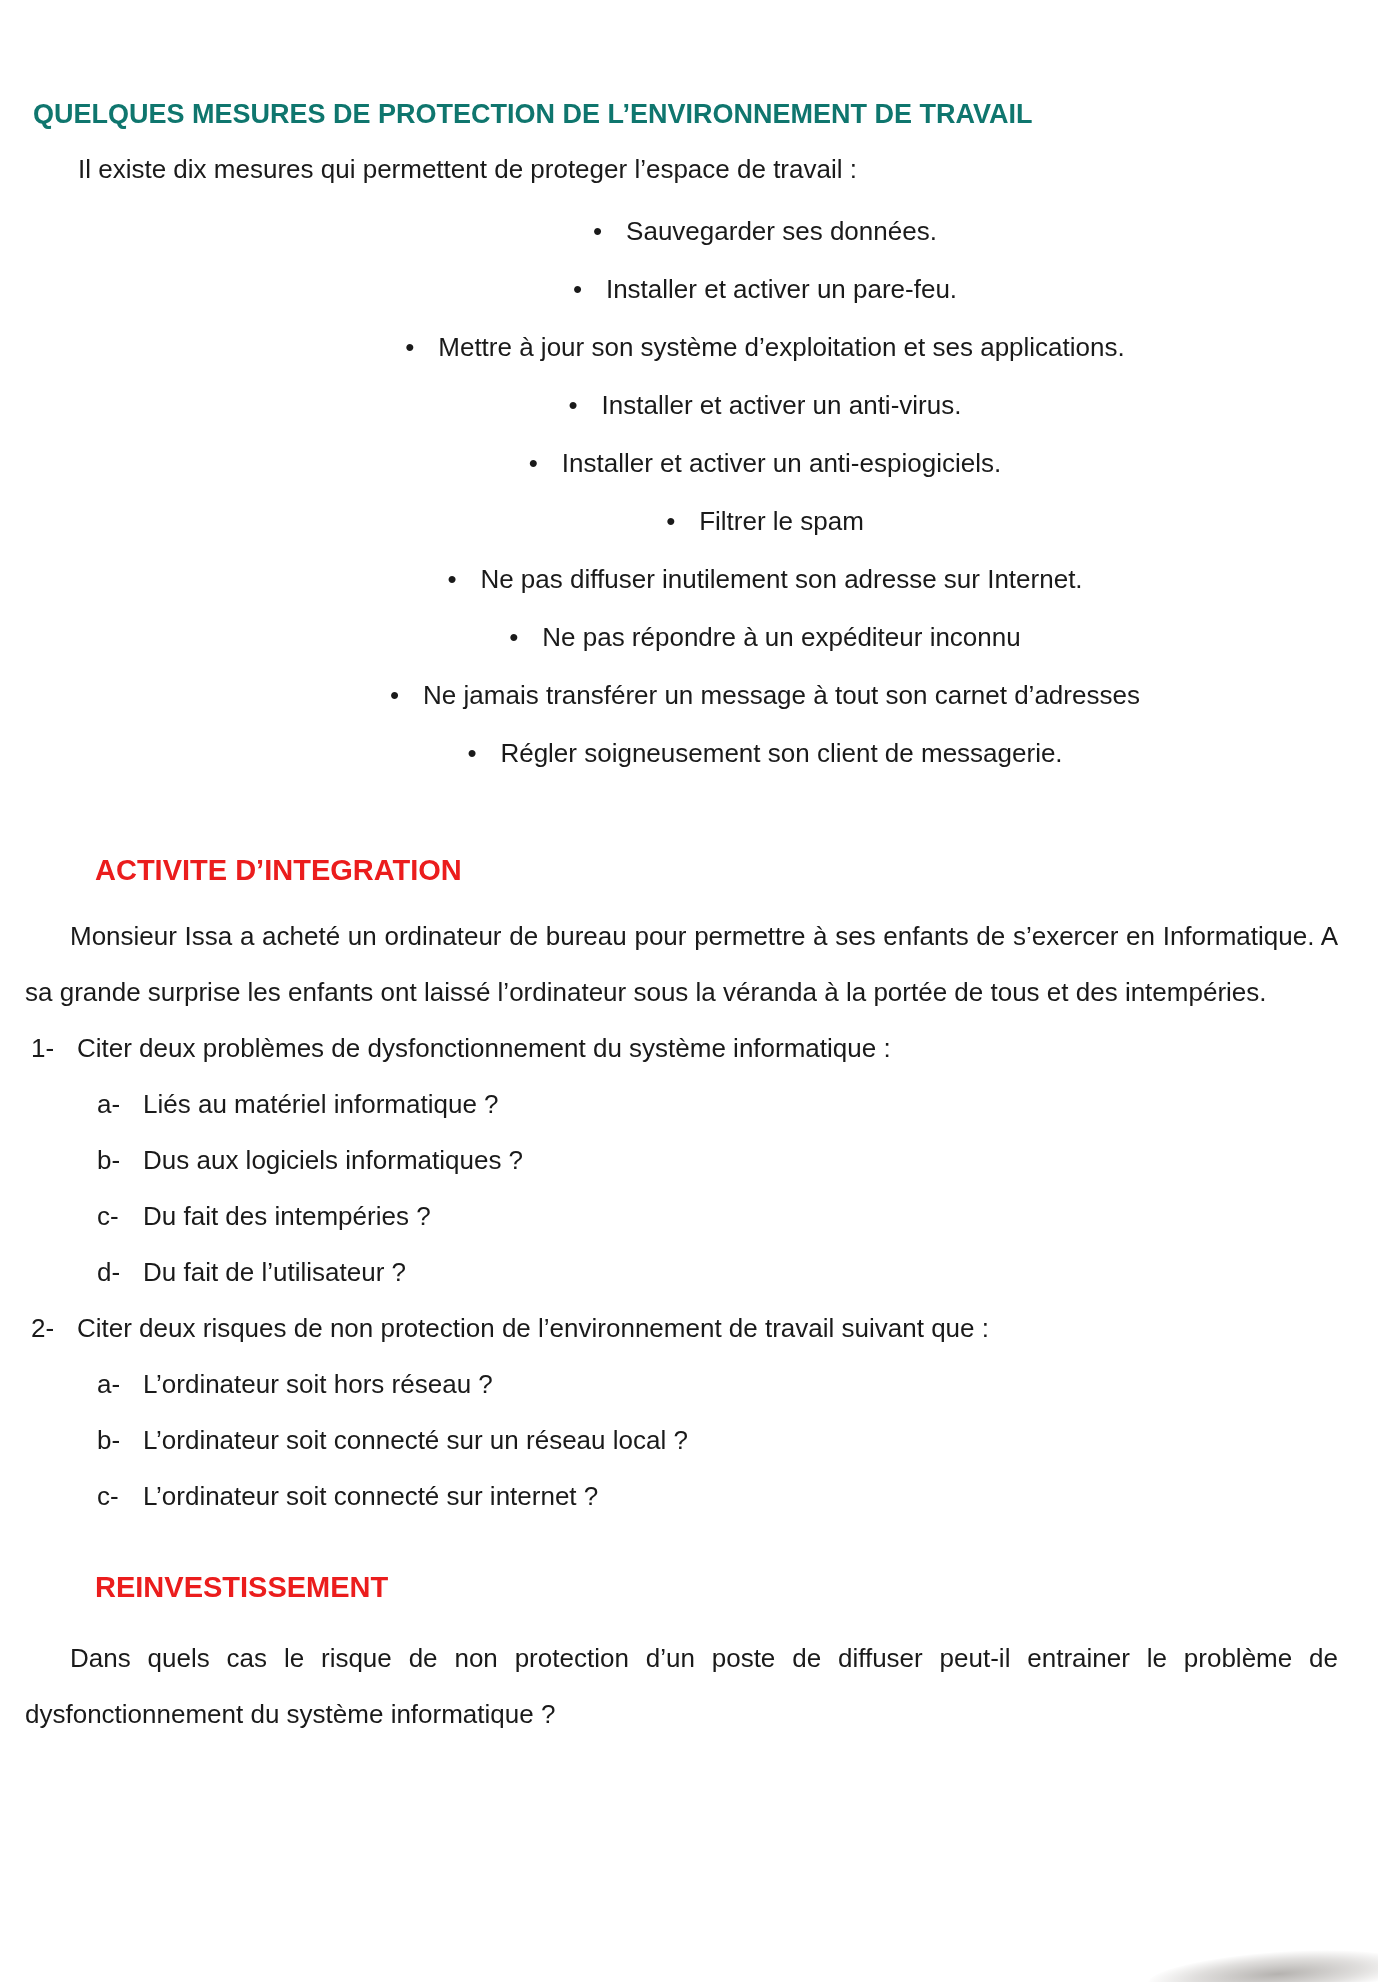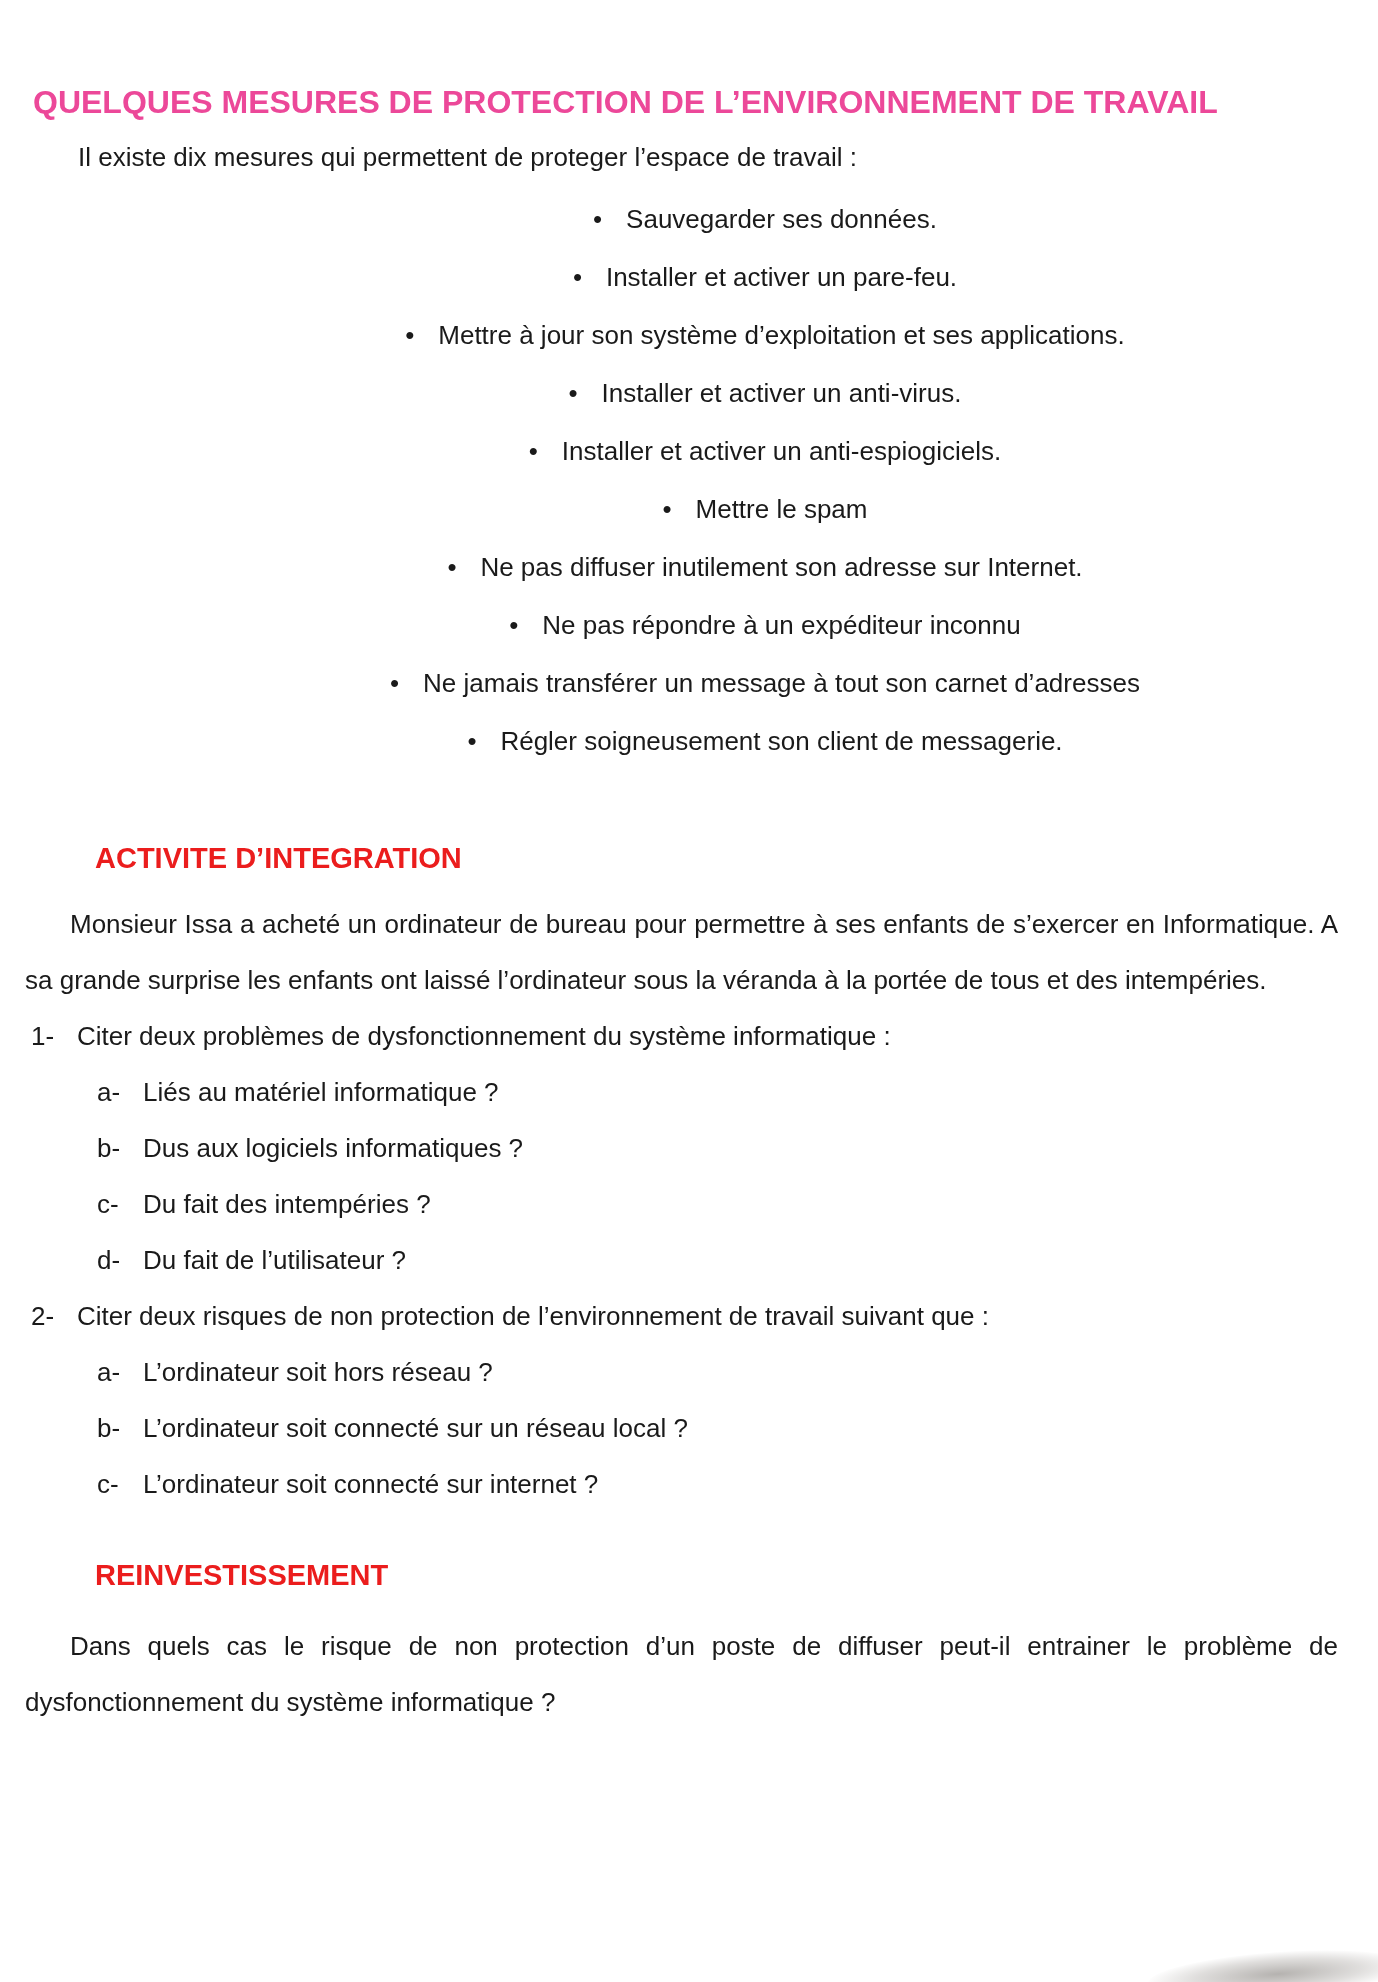--- a/index.html
+++ b/index.html
@@ -7,24 +7,24 @@
     width:1378px;height:1982px;
     background:#ffffff;
     font-family:"Liberation Sans",sans-serif;
     color:#1a1a1a;
     position:relative;
     overflow:hidden;
   }
   .page{padding-top:86px;}
 
   .h-green{
-    margin:0 0 0 33px;
-    font-size:32px;font-weight:bold;
+    margin:12px 0 0 33px;
+    font-size:27px;font-weight:bold;
     line-height:32px;
-    color:#ec4899;
+    color:#0f766e;
   }
   .intro{
     margin:24px 0 0 78px;
     font-size:26px;line-height:30px;
   }
 
   .measures{
     list-style:none;
     margin:32px 0 0 0;padding:0;
   }
@@ -105,21 +105,21 @@
 
       <li class="measure">
         <span>Installer et activer un anti-virus.</span>
       </li>
 
       <li class="measure">
         <span>Installer et activer un anti-espiogiciels.</span>
       </li>
 
       <li class="measure">
-        <span>Mettre le spam</span>
+        <span>Filtrer le spam</span>
       </li>
 
       <li class="measure">
         <span>Ne pas diffuser inutilement son adresse sur Internet.</span>
       </li>
 
       <li class="measure">
         <span>Ne pas répondre à un expéditeur inconnu</span>
       </li>
 

